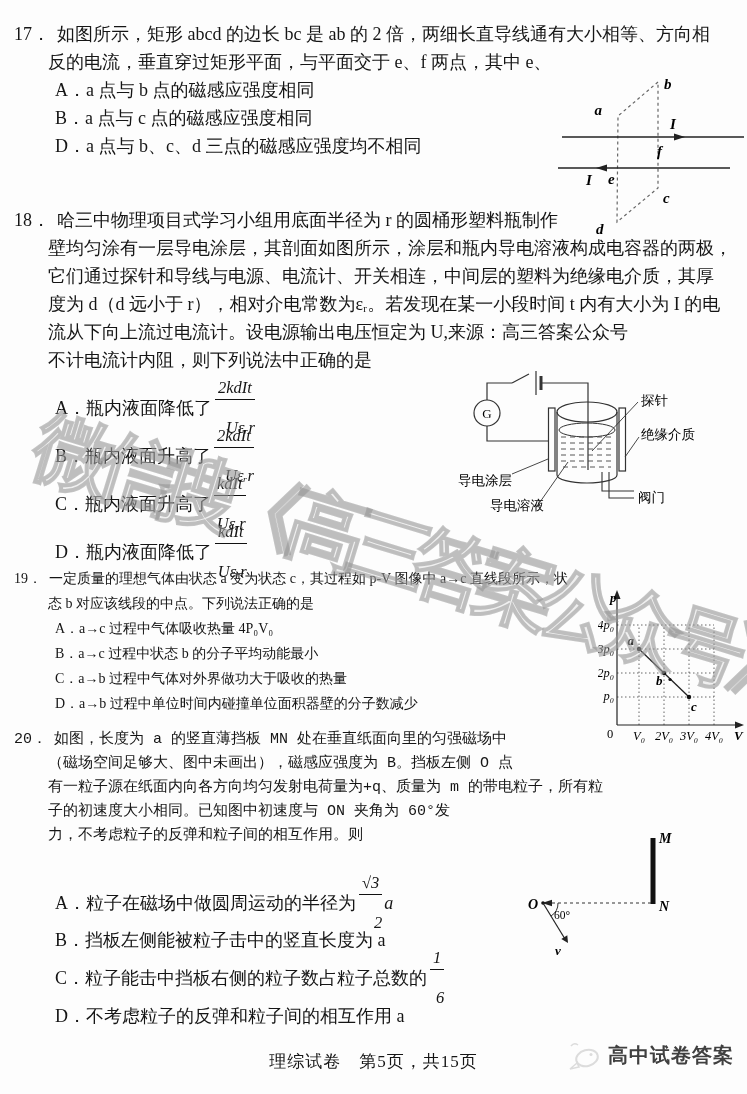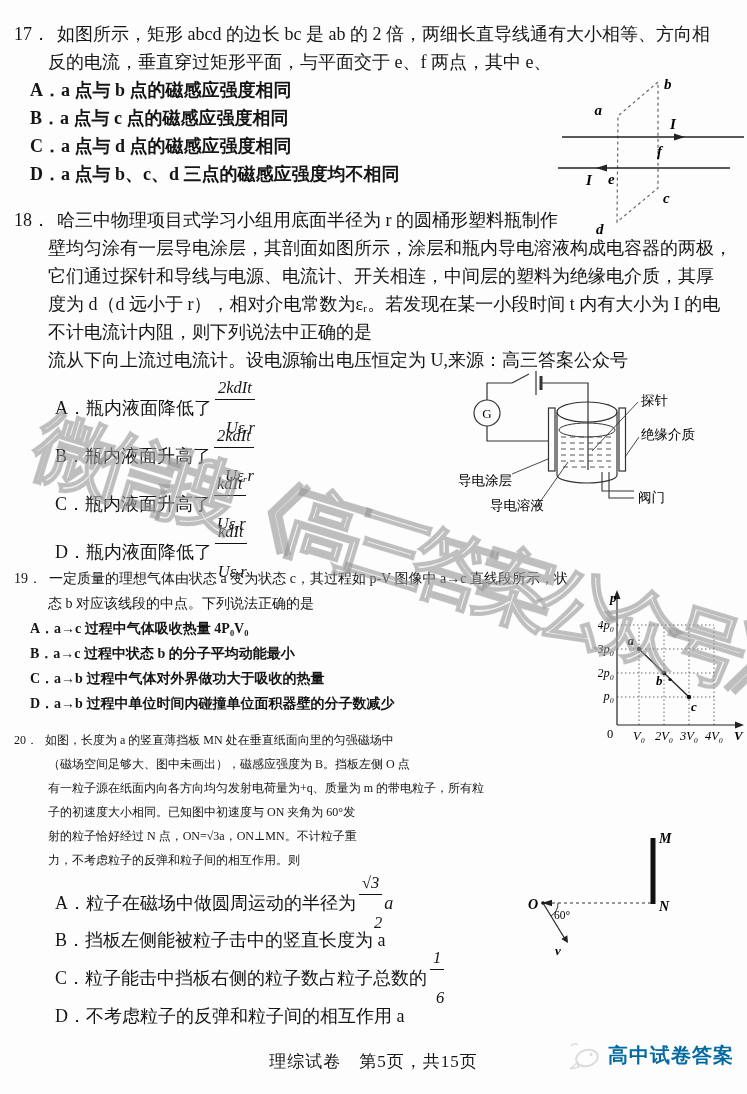--- a/index.html
+++ b/index.html
@@ -5,59 +5,58 @@
   html,body{margin:0;padding:0;background:#888;}
   .page{
     position:relative;width:747px;height:1094px;background:#fdfdfd;
     font-family:"Liberation Serif","DejaVu Serif",serif;color:#151515;
     overflow:hidden;margin:0 auto;
   }
   .q{position:absolute;left:0;width:674px;}
   .qline{line-height:28px;font-size:18px;padding-left:48px;white-space:nowrap;}
   .qline.l1{padding-left:14px;}
   .qnum{margin-right:7px;}
-  .opt{padding-left:30px;line-height:28px;font-size:18px;white-space:nowrap;font-weight:bold;}
+  .opt{padding-left:55px;line-height:28px;font-size:18px;white-space:nowrap;}
   .q19 .qline,.q19 .opt{line-height:25px;font-size:14px;}
-  .q20 .qline{line-height:24px;font-size:12px;}
+  .q20 .qline{line-height:24px;font-size:15px;font-family:Liberation Mono, monospace;}
   .optrow{display:flex;align-items:center;padding-left:55px;font-size:18px;white-space:nowrap;}
   .h48{height:48px;}
   .frac{display:inline-block;text-align:center;font-style:italic;font-size:16.5px;line-height:1.12;margin-left:3px;}
   .frac .num{display:block;border-bottom:1.4px solid #111;padding:0 3px 1px 3px;}
   .frac .den{display:block;padding-top:19px;text-align:right;}
   .suffix{font-style:italic;margin-left:2px;}
   .figure{position:absolute;}
   svg text{font-family:"Liberation Serif","DejaVu Serif",serif;}
   .fv{font-style:italic;font-weight:bold;}
   .watermark-diag{
     position:absolute;left:52px;top:392px;z-index:6;pointer-events:none;
     transform:rotate(17deg);transform-origin:left top;white-space:nowrap;
     font-size:80px;letter-spacing:-14px;font-weight:bold;
     color:rgba(178,178,178,0.18);
     -webkit-text-stroke:1.6px rgba(150,150,150,0.55);
   }
   .footer{position:absolute;top:1050px;left:0;width:747px;text-align:center;
     font-size:17px;letter-spacing:1px;}
   .brand{position:absolute;top:1038px;left:566px;display:flex;align-items:center;gap:4px;}
-  .brand-text{font-size:20px;color:#0369a1;font-weight:bold;
+  .brand-text{font-size:20px;color:#404040;font-weight:bold;
     font-family:"Liberation Sans","DejaVu Sans",sans-serif;letter-spacing:1px;
     text-shadow:0 1px 0 #fff;}
 </style>
 </head>
 <body>
 
 <div class="page">
 
   <div class="watermark-diag">微信搜《高三答案公众号》</div>
 
   <section class="q" style="top:20px">
     <div class="qline l1"><span class="qnum">17．</span><span>如图所示，矩形 abcd 的边长 bc 是 ab 的 2 倍，两细长直导线通有大小相等、方向相</span></div>
     <div class="qline">反的电流，垂直穿过矩形平面，与平面交于 e、f 两点，其中 e、</div>
     <div class="opt">A．a 点与 b 点的磁感应强度相同</div>
     <div class="opt">B．a 点与 c 点的磁感应强度相同</div>
-    <div class="opt">C．a 点与 d 点的磁感应强度相同</div>
     <div class="opt">D．a 点与 b、c、d 三点的磁感应强度均不相同</div>
   </section>
 
   <div class="figure" style="left:552px;top:58px">
     <svg width="195" height="195" viewBox="0 0 195 195">
       <path d="M106,24 L66,58 L65,164 L106,130 Z" fill="none" stroke="#666" stroke-width="1.2" stroke-dasharray="3,3"></path>
       <line x1="10" y1="79" x2="192" y2="79" stroke="#222" stroke-width="1.3"></line>
       <polygon points="133,79 122,75.5 122,82.5" fill="#222"></polygon>
       <line x1="6" y1="110" x2="178" y2="110" stroke="#222" stroke-width="1.3"></line>
       <polygon points="44,110 55,106.5 55,113.5" fill="#222"></polygon>
@@ -70,22 +69,22 @@
       <text x="34" y="127" font-size="15" class="fv">I</text>
       <text x="56" y="126" font-size="15" class="fv">e</text>
     </svg>
   </div>
 
   <section class="q" style="top:206px">
     <div class="qline l1"><span class="qnum">18．</span><span>哈三中物理项目式学习小组用底面半径为 r 的圆桶形塑料瓶制作</span></div>
     <div class="qline">壁均匀涂有一层导电涂层，其剖面如图所示，涂层和瓶内导电溶液构成电容器的两极，</div>
     <div class="qline">它们通过探针和导线与电源、电流计、开关相连，中间层的塑料为绝缘电介质，其厚</div>
     <div class="qline">度为 d（d 远小于 r），相对介电常数为εᵣ。若发现在某一小段时间 t 内有大小为 I 的电</div>
+    <div class="qline">流从下向上流过电流计。设电源输出电压恒定为 U,来源：高三答案公众号</div>
     <div class="qline">不计电流计内阻，则下列说法中正确的是</div>
-    <div class="qline">流从下向上流过电流计。设电源输出电压恒定为 U,来源：高三答案公众号</div>
   </section>
 
   <section class="q" style="top:384px">
     <div class="optrow h48">
       <span>A．</span>
         <span>瓶内液面降低了</span>
       <span class="frac">
           <span class="num">2kdIt</span>
           <span class="den">Uεᵣr</span>
         </span>
@@ -206,21 +205,20 @@
       <text x="58" y="97" font-size="13" class="fv">b</text>
       <text x="93" y="123" font-size="13" class="fv">c</text>
     </svg>
   </div>
 
   <section class="q q20" style="top:728px">
     <div class="qline l1"><span class="qnum">20．</span><span>如图，长度为 a 的竖直薄挡板 MN 处在垂直纸面向里的匀强磁场中</span></div>
     <div class="qline">（磁场空间足够大、图中未画出），磁感应强度为 B。挡板左侧 O 点</div>
     <div class="qline">有一粒子源在纸面内向各方向均匀发射电荷量为+q、质量为 m 的带电粒子，所有粒</div>
     <div class="qline">子的初速度大小相同。已知图中初速度与 ON 夹角为 60°发</div>
-    <div class="qline">射的粒子恰好经过 N 点，ON=√3a，ON⊥MN。不计粒子重</div>
     <div class="qline">力，不考虑粒子的反弹和粒子间的相互作用。则</div>
   </section>
 
   <section class="q" style="top:880px">
     <div class="optrow" style="height:46px">
       <span>A．</span>
         <span>粒子在磁场中做圆周运动的半径为</span>
       <span class="frac">
           <span class="num">√3</span>
           <span class="den">2</span>

